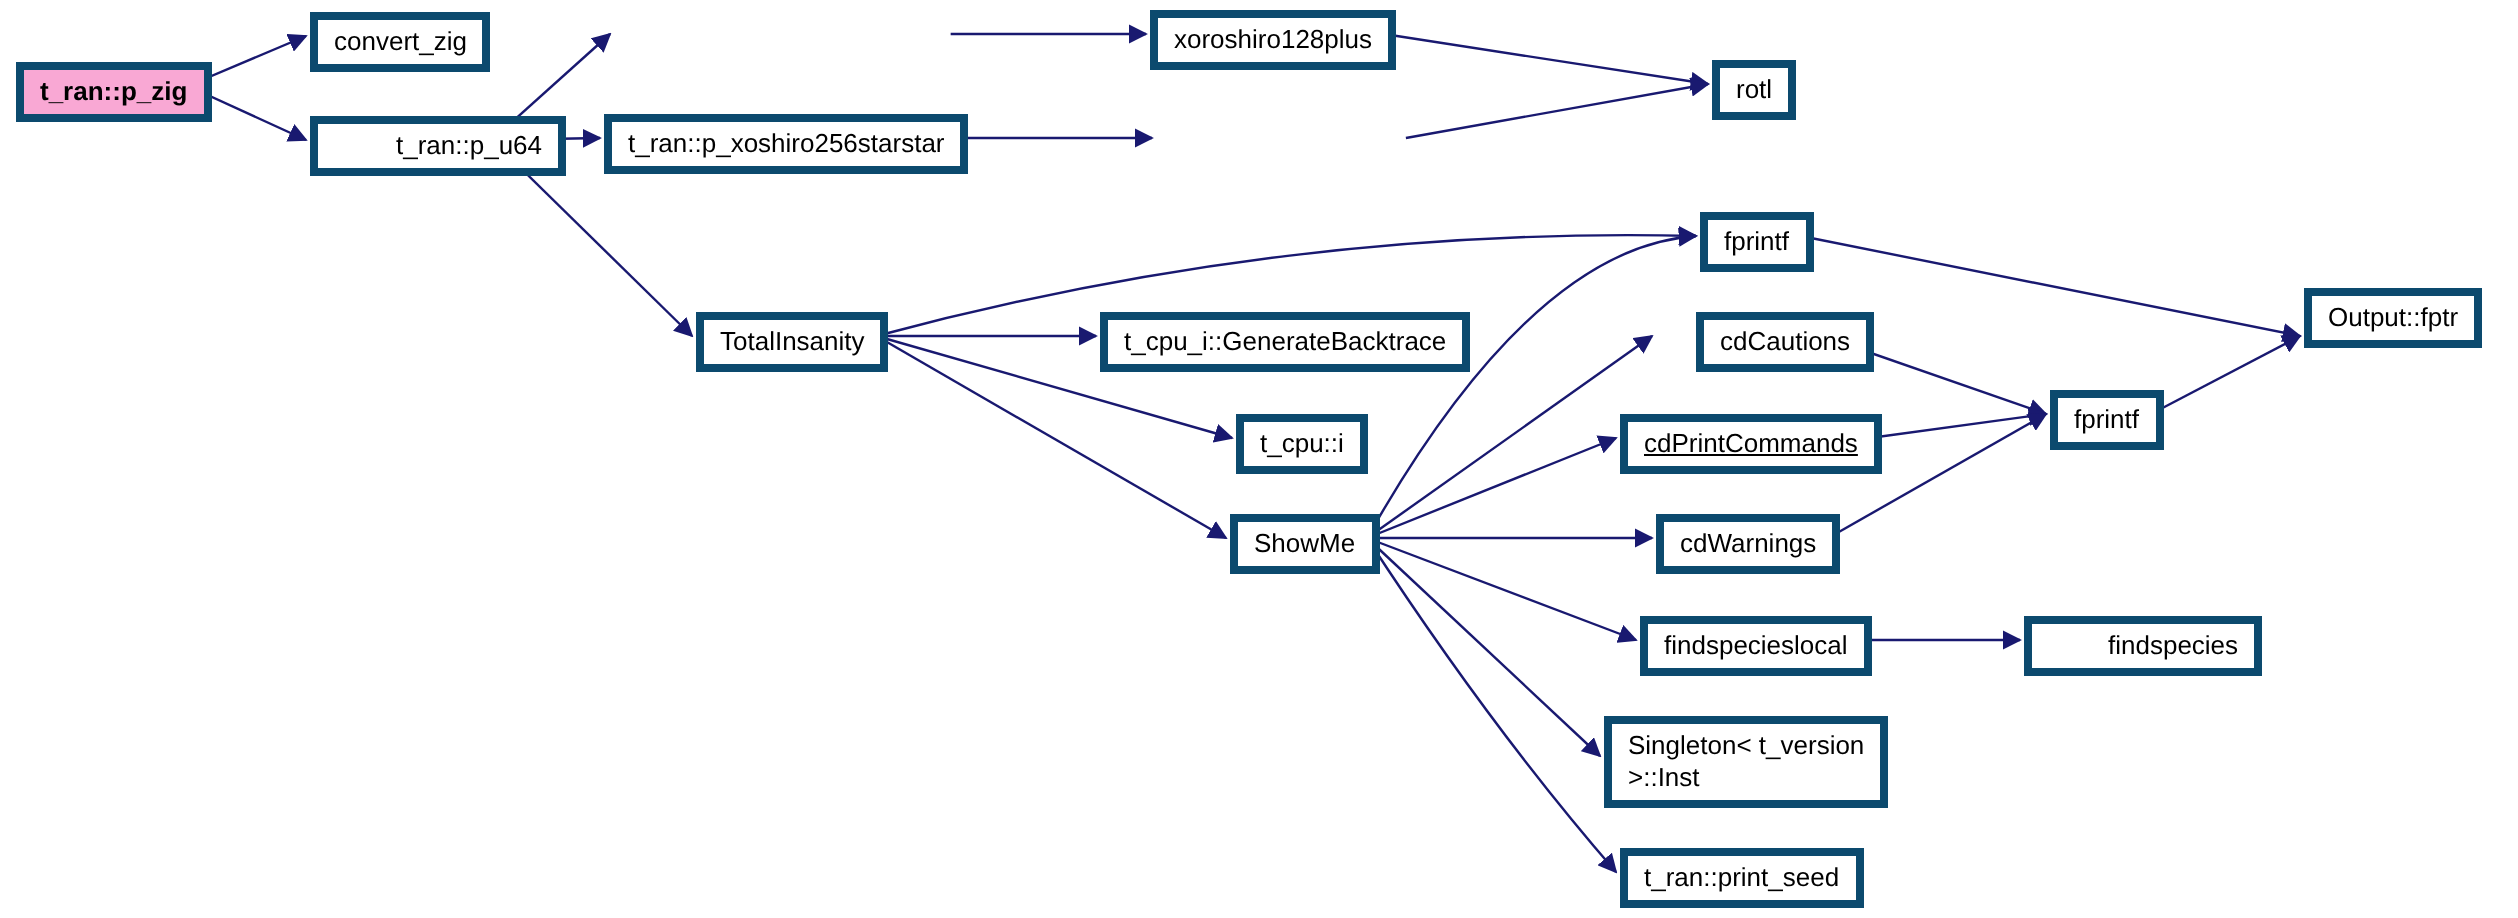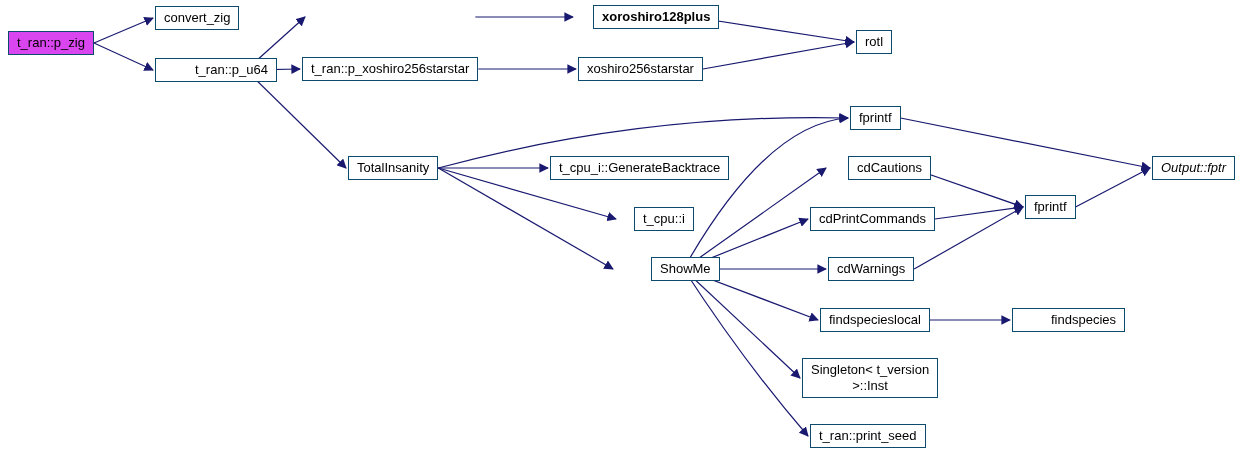--- a/index.html
+++ b/index.html
@@ -23,32 +23,32 @@
     pointer-events: none;
   }
   .edge {
     fill: none;
     stroke: #191970;
     stroke-width: 1.2;
   }
   .node {
     position: absolute;
     box-sizing: border-box;
-    border: 1px solid #0c4a6e;
+    border: 4px solid #0c4a6e;
     background: #ffffff;
     color: #000000;
     font-size: 13px;
     line-height: 16px;
     padding: 3px 8px;
     white-space: pre-line;
-    text-align: center;
     cursor: pointer;
   }
   .node.highlight {
-    background: #d946ef;
+    background: #f9a8d4;
+    font-weight: bold;
   }
 </style>
 </head>
 <body>
 
 <div id="canvas">
 
   <svg id="edge-layer" xmlns="http://www.w3.org/2000/svg">
     <defs>
       <marker id="arrow" viewBox="0 0 10 10" refX="9" refY="5" markerWidth="8" markerHeight="8" orient="auto-start-reverse">
@@ -85,45 +85,44 @@
 
   <div class="node highlight" id="n_p_zig" style="left:8px; top:31px;">t_ran::p_zig</div>
 
   <div class="node" id="n_convert_zig" style="left:155px; top:6px;">convert_zig</div>
 
   <div class="node" id="n_p_u64" style="left:155px; top:58px;padding-left:39px;">t_ran::p_u64</div>
 
 
   <div class="node" id="n_p_xoshiro256starstar" style="left:302px; top:57px;">t_ran::p_xoshiro256starstar</div>
 
-  <div class="node" id="n_xoroshiro128plus" style="left:593px; top:5px;font-weight:bold;">xoroshiro128plus</div>
+  <div class="node" id="n_xoroshiro128plus" style="left:575px; top:5px;">xoroshiro128plus</div>
 
-  <div class="node" id="n_xoshiro256starstar" style="left:578px; top:57px;">xoshiro256starstar</div>
 
   <div class="node" id="n_rotl" style="left:856px; top:30px;">rotl</div>
 
   <div class="node" id="n_TotalInsanity" style="left:348px; top:156px;">TotalInsanity</div>
 
   <div class="node" id="n_fprintf1" style="left:850px; top:106px;">fprintf</div>
 
   <div class="node" id="n_GenerateBacktrace" style="left:550px; top:156px;">t_cpu_i::GenerateBacktrace</div>
 
-  <div class="node" id="n_t_cpu_i" style="left:618px; top:207px;margin-left:16px;">t_cpu::i</div>
+  <div class="node" id="n_t_cpu_i" style="left:618px; top:207px;">t_cpu::i</div>
 
-  <div class="node" id="n_ShowMe" style="left:615px; top:257px;margin-left:36px;">ShowMe</div>
+  <div class="node" id="n_ShowMe" style="left:615px; top:257px;">ShowMe</div>
 
   <div class="node" id="n_cdCautions" style="left:828px; top:156px;margin-left:20px;">cdCautions</div>
 
-  <div class="node" id="n_cdPrintCommands" style="left:810px; top:207px;">cdPrintCommands</div>
+  <div class="node" id="n_cdPrintCommands" style="left:810px; top:207px;text-decoration:underline;">cdPrintCommands</div>
 
   <div class="node" id="n_fprintf2" style="left:1025px; top:195px;">fprintf</div>
 
   <div class="node" id="n_cdWarnings" style="left:828px; top:257px;">cdWarnings</div>
 
-  <div class="node" id="n_Output_fptr" style="left:1152px; top:156px;font-style:italic;">Output::fptr</div>
+  <div class="node" id="n_Output_fptr" style="left:1152px; top:144px;">Output::fptr</div>
 
   <div class="node" id="n_findspecieslocal" style="left:820px; top:308px;">findspecieslocal</div>
 
   <div class="node" id="n_findspecies" style="left:1012px; top:308px;padding-left:38px;">findspecies</div>
 
   <div class="node" id="n_Singleton_Inst" style="left:802px; top:358px;">Singleton&lt; t_version
 &gt;::Inst</div>
 
   <div class="node" id="n_print_seed" style="left:810px; top:424px;">t_ran::print_seed</div>
 

